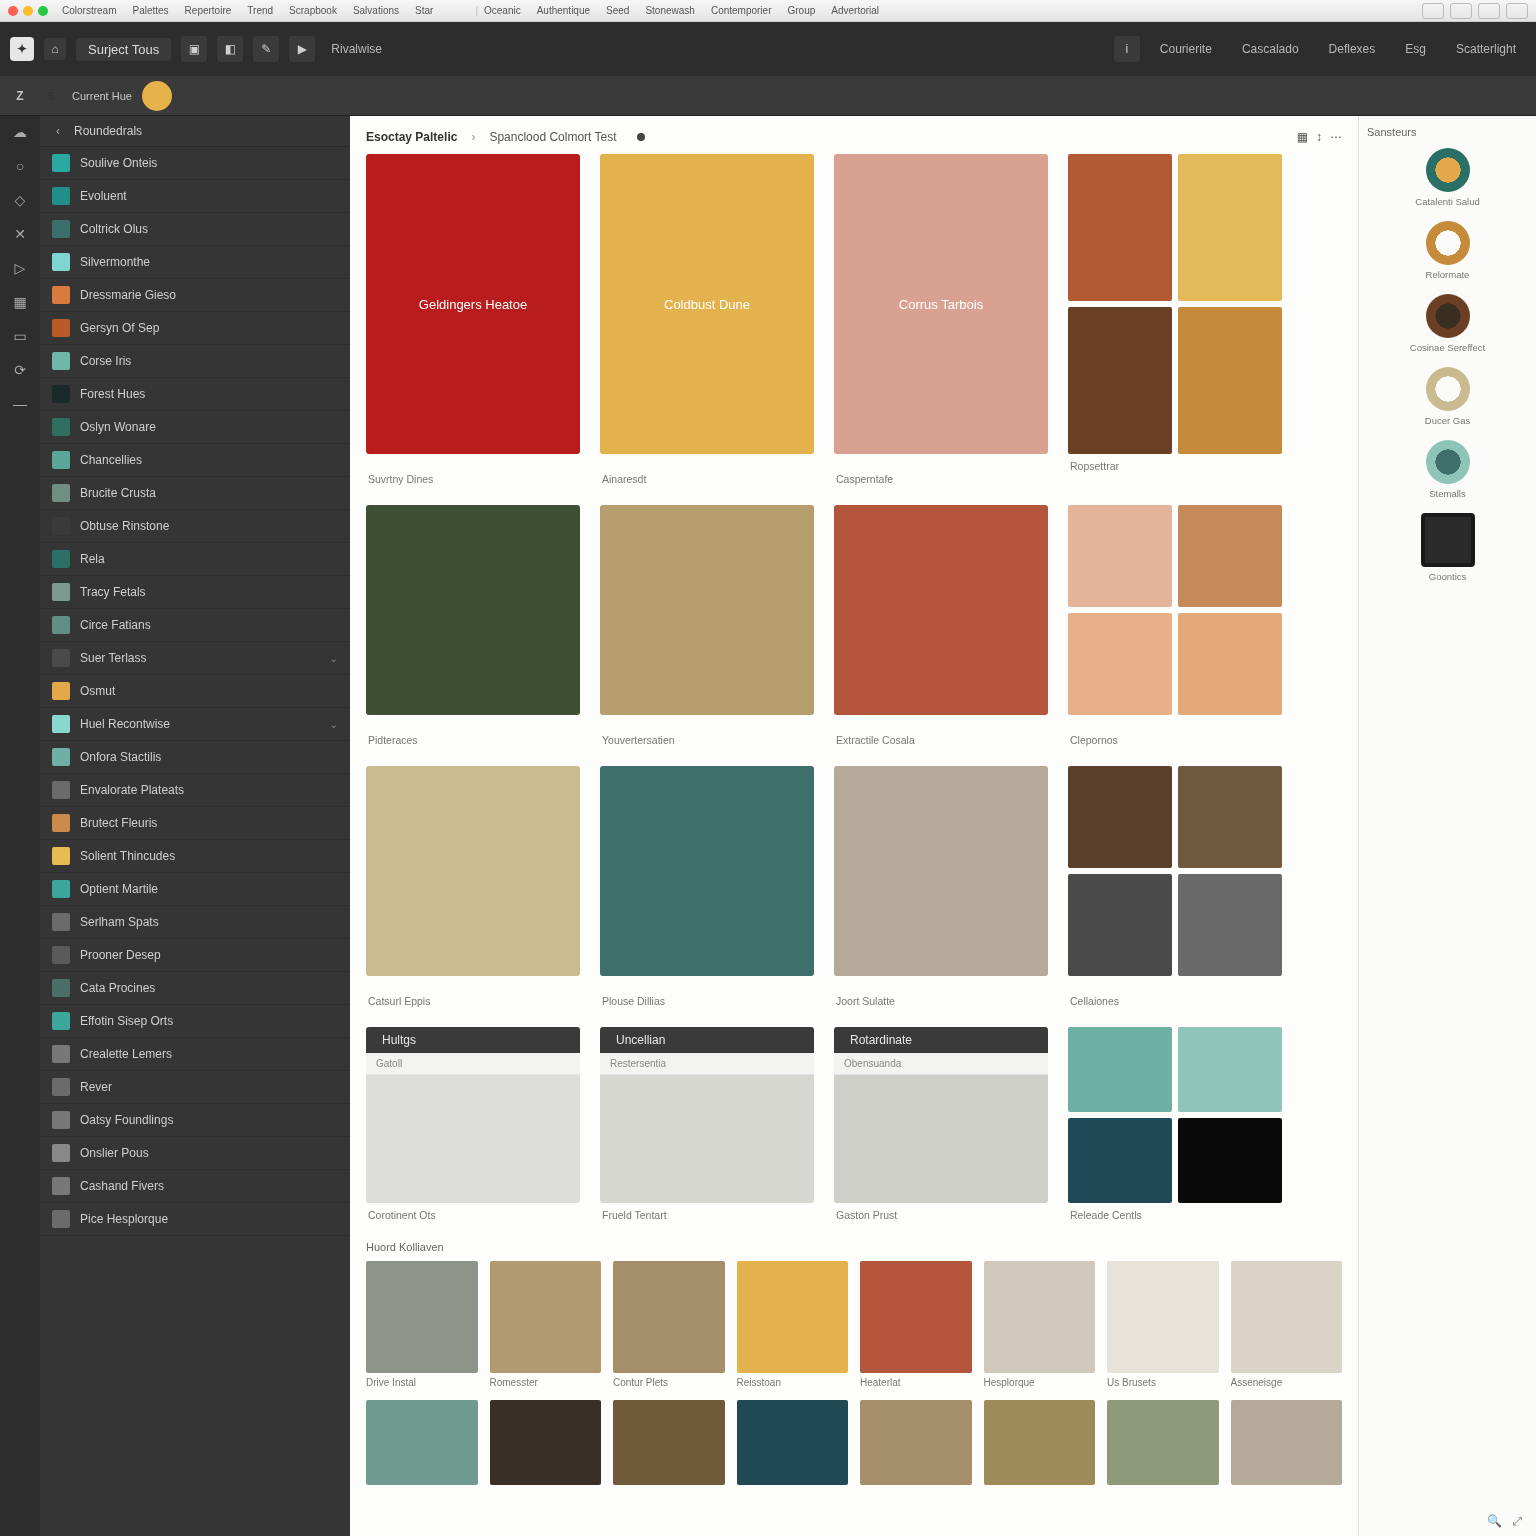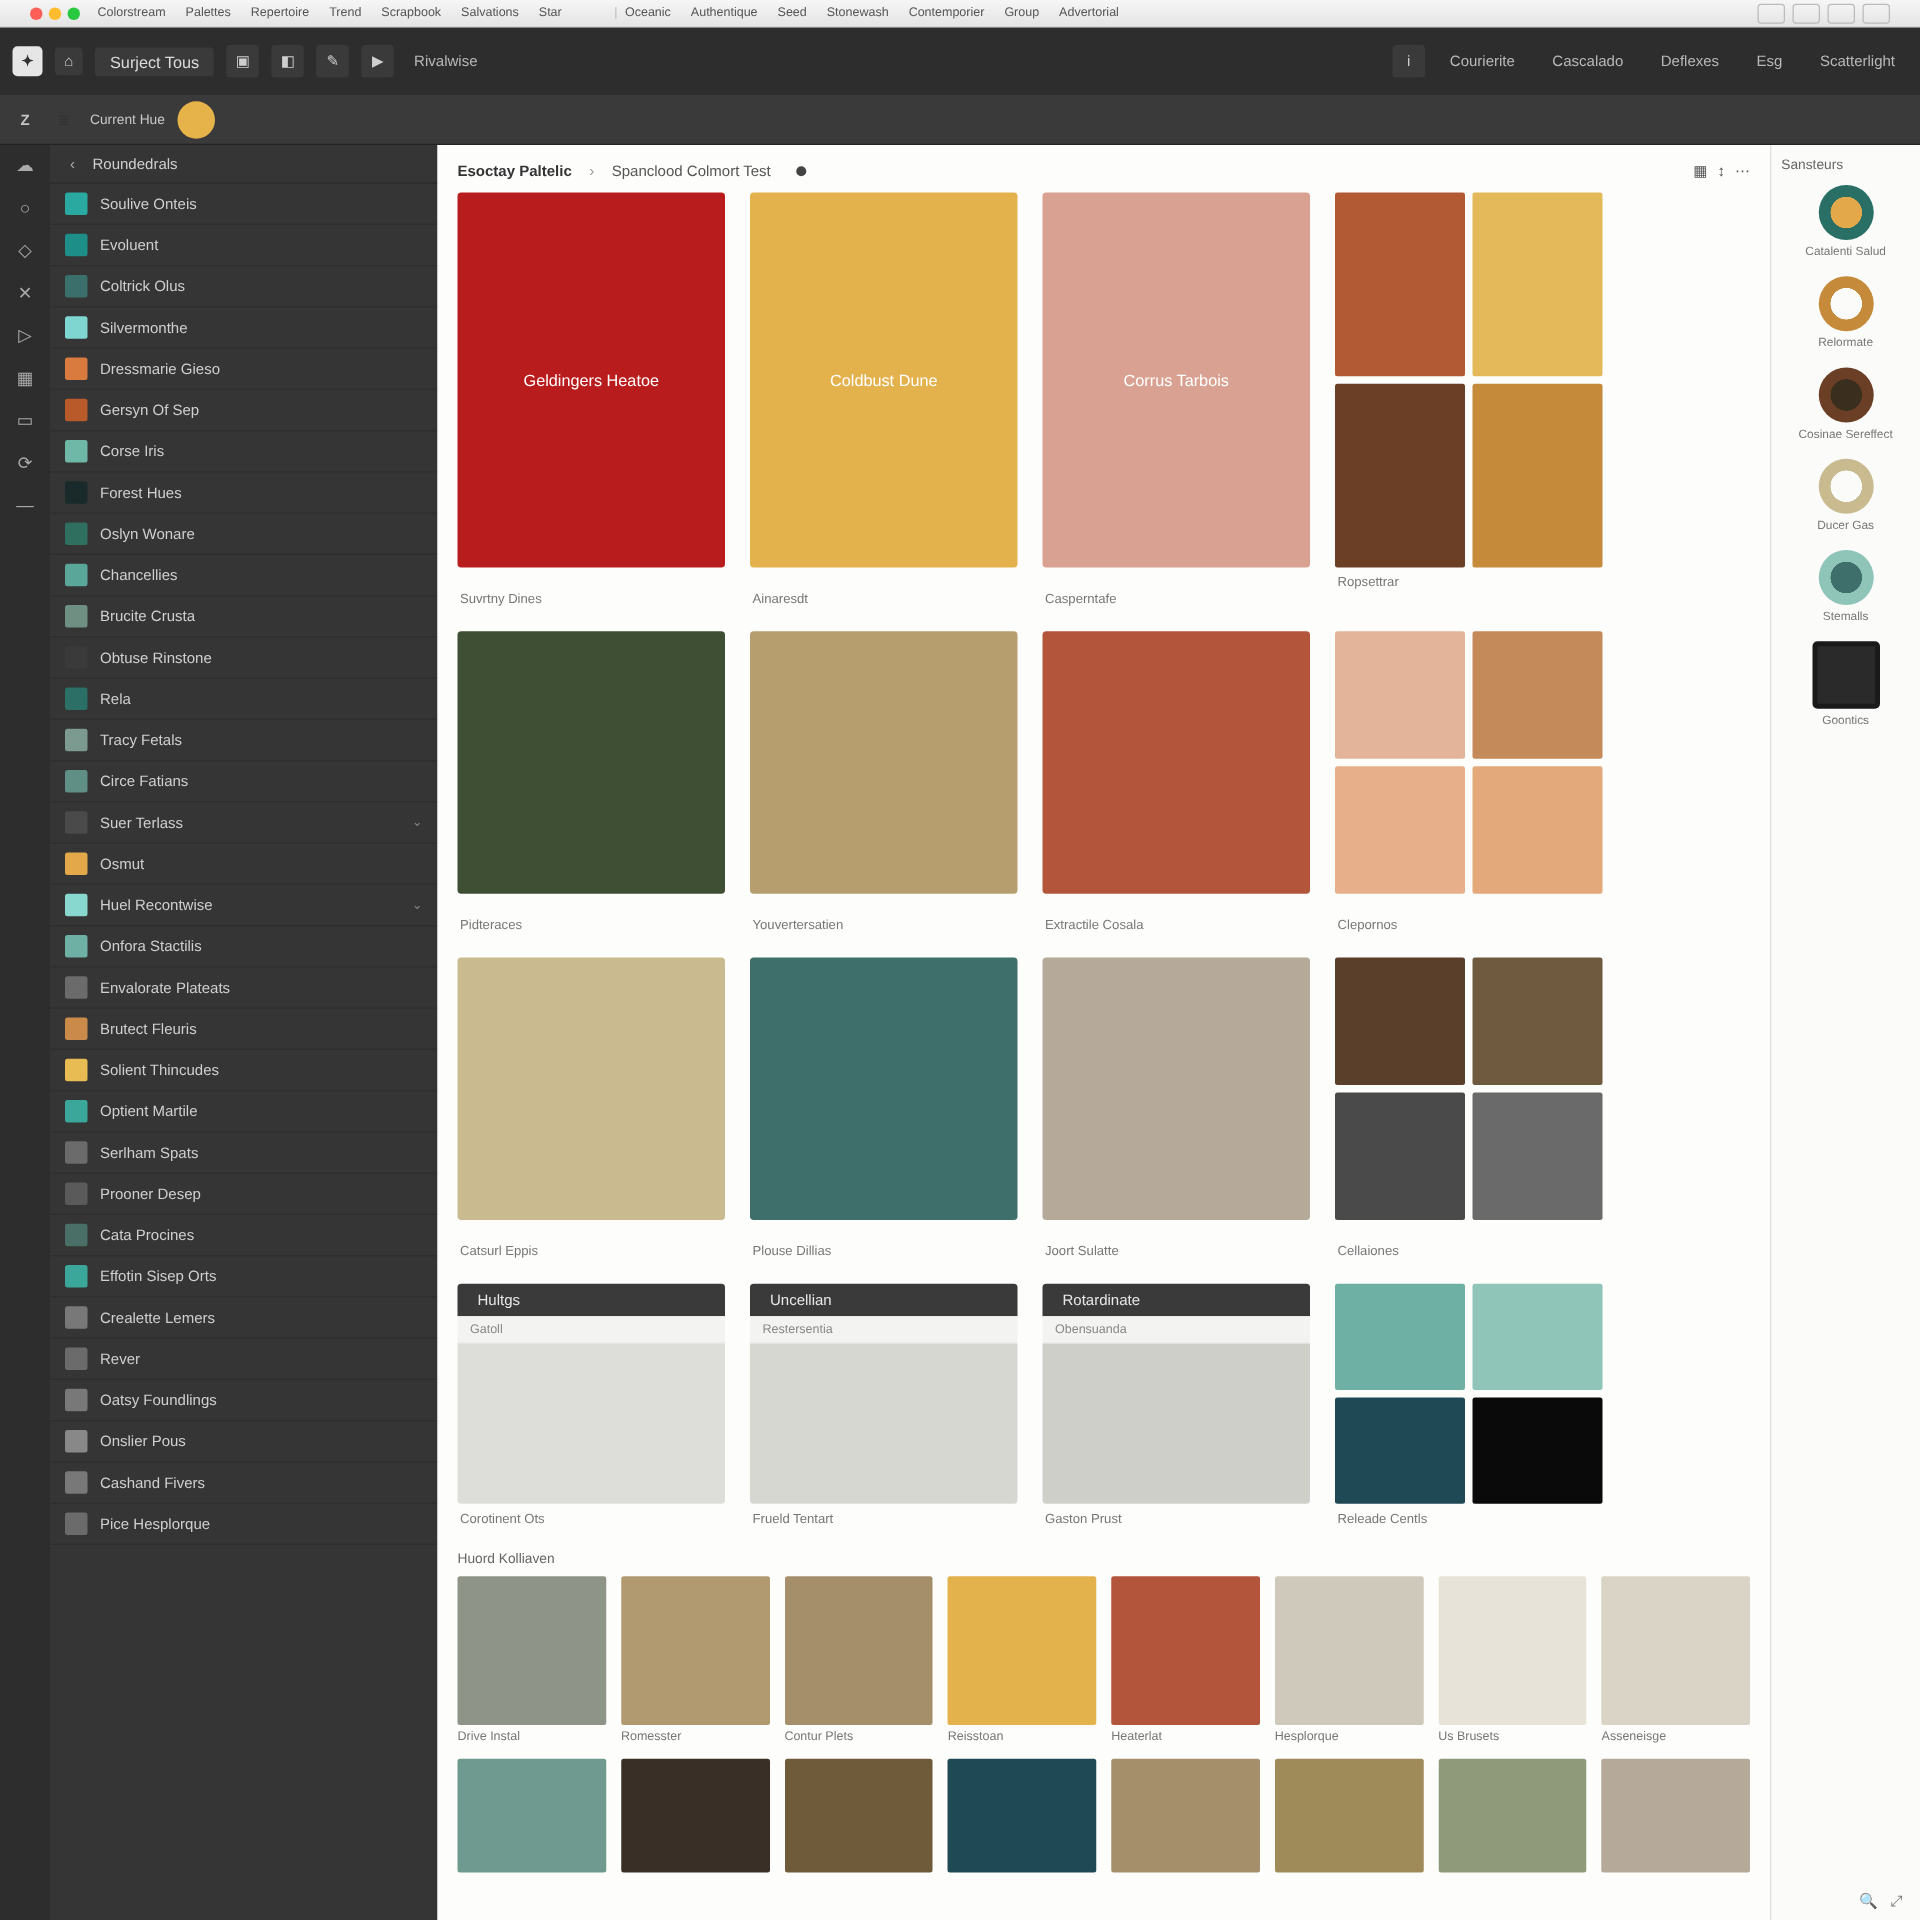--- a/index.html
+++ b/index.html
@@ -13,21 +13,21 @@
     overflow: hidden;
     display: flex;
     flex-direction: column;
   }
   
   .titlebar {
     height: 22px;
     background: linear-gradient(#f6f6f6,#e4e4e4);
     display: flex;
     align-items: center;
-    padding: 0 24px;
+    padding: 0 8px;
     gap: 6px;
     border-bottom: 1px solid #ccc;
     font-size: 10px;
     color: #555;
   }
   .traffic { display:flex; gap:5px; margin-right:8px; }
   .traffic span { width:10px;height:10px;border-radius:50%; display:inline-block; }
   .t-red{background:#ff5f57;} .t-yellow{background:#febc2e;} .t-green{background:#28c840;}
   .menubar-item { margin-right:10px; color:#555; }
   .menubar-right { margin-left:auto; display:flex; gap:6px; }
@@ -112,21 +112,21 @@
 
   .row4 { display:flex; gap:12px; }
   .chip { flex:1; }
   .chip .sq { width:100%; aspect-ratio:1/1; border-radius:2px; }
   .chip .cap { font-size:10px; color:#777; padding:4px 0 8px 0; text-align:left; white-space:nowrap; overflow:hidden;text-overflow:ellipsis;}
 
   .row5 { display:flex; gap:12px; margin-top:4px;}
   .row5 .sq { flex:1; aspect-ratio:1.3/1; border-radius:2px; }
 
   
-  .rightpanel { width:120px; background:#fbfbfa; border-left:1px solid #e0e0e0; padding:10px 8px; overflow:hidden;}
+  .rightpanel { width:178px; background:#fbfbfa; border-left:1px solid #e0e0e0; padding:10px 8px; overflow:hidden;}
   .rp-title { font-size:11px; color:#666; margin-bottom:10px; }
   .rp-item { display:flex; flex-direction:column; align-items:center; gap:4px; margin-bottom:14px; }
   .donut { width:44px;height:44px;border-radius:50%; }
   .rp-cap { font-size:9.5px; color:#777; text-align:center; }
   .rp-square { width:54px;height:54px;border-radius:4px;border:4px solid #333; }
   .rp-bottom { position:absolute; bottom:8px; right:14px; display:flex; gap:10px; color:#777;}
 </style>
 </head>
 <body>
 

